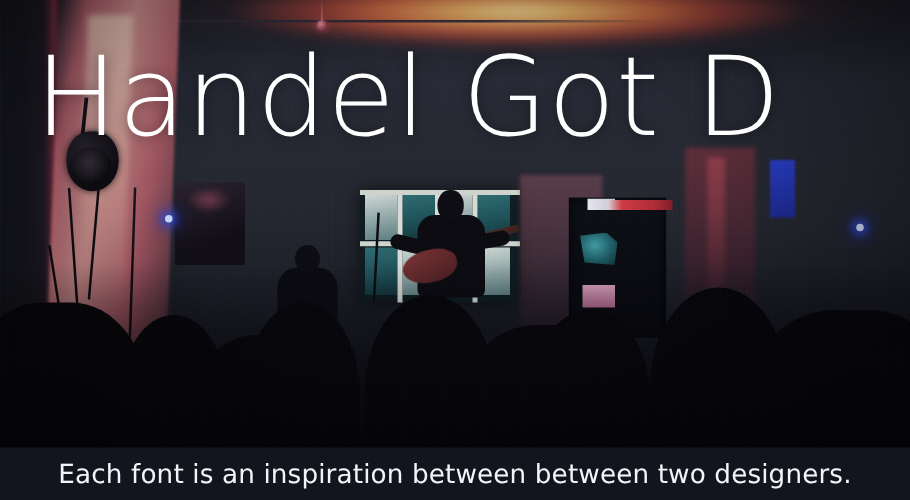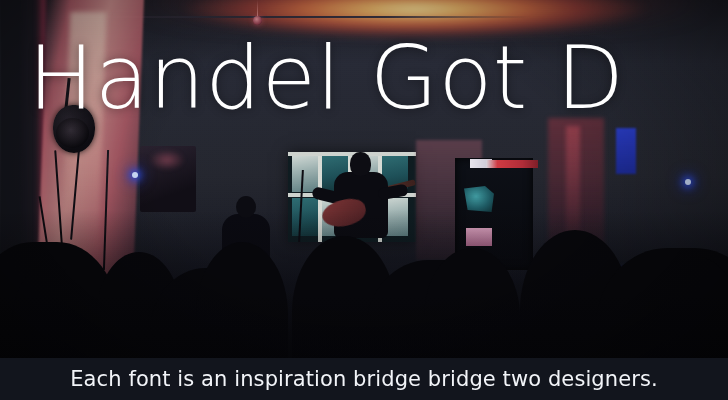--- a/index.html
+++ b/index.html
@@ -468,16 +468,16 @@
     </div>
 
     <div class="vignette-bottom"></div>
     <div class="vignette-edges"></div>
     <div class="grain"></div>
   </div>
 
   <div class="title">Handel Got D</div>
 
   <div class="caption-bar">
-    <div class="caption-text">Each font is an inspiration bridge bridge two designers.</div>
+    <div class="caption-text">Each font is an inspiration between between two designers.</div>
   </div>
 
 </div>
 
 </body></html>

